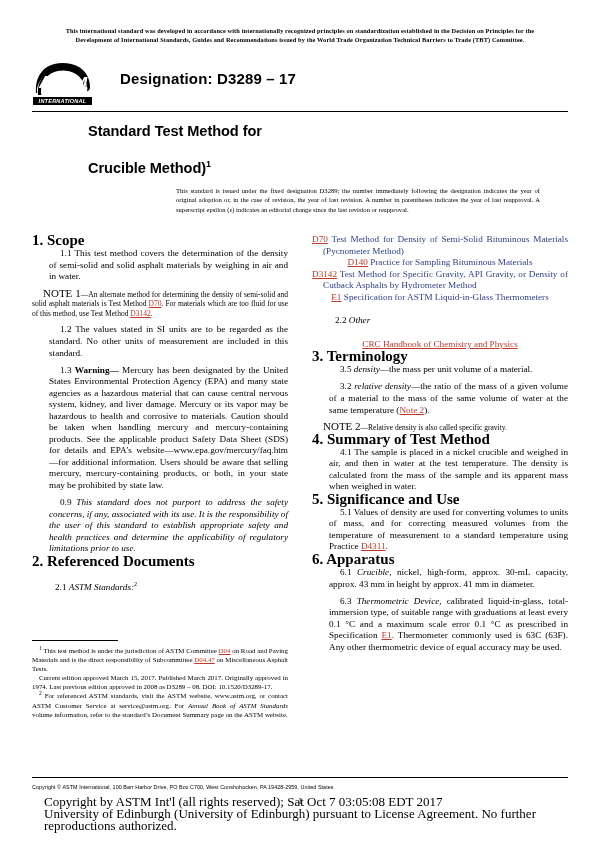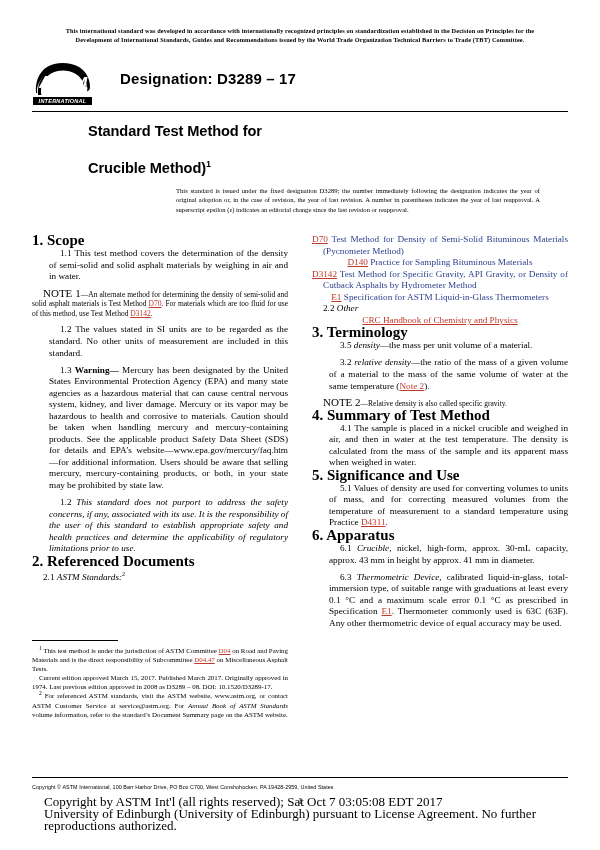--- a/index.html
+++ b/index.html
@@ -156,21 +156,21 @@
   }
   .refline {
     margin: 0;
     padding-left: 11px;
     text-indent: -11px;
     text-align: justify;
   }
   .refline.nojust { text-align: center; }
   .subsect {
     text-indent: 11px;
-    margin: 0;
+    margin: 12px;
     font-family: Liberation Serif, serif;
   }
 
   
   .footnotes {
     position: absolute;
     left: 32px;
     top: 640px;
     width: 256px;
     font-size: 6.9px;
@@ -272,21 +272,21 @@
     <p class="para">1.1 This test method covers the determination of the density of semi-solid and solid asphalt materials by weighing in air and in water.</p>
 
     <p class="note">
       <span class="nlabel">NOTE 1</span><span>—An alternate method for determining the density of semi-solid and solid asphalt materials is Test Method </span><span class="ref">D70</span><span>. For materials which are too fluid for use of this method, use Test Method </span><span class="ref">D3142</span><span>.</span>
     </p>
 
     <p class="para" style="margin-top:6px">1.2 The values stated in SI units are to be regarded as the standard. No other units of measurement are included in this standard.</p>
 
     <p class="para"><span>1.3 </span><span class="bold">Warning—</span><span> Mercury has been designated by the United States Environmental Protection Agency (EPA) and many state agencies as a hazardous material that can cause central nervous system, kidney, and liver damage. Mercury or its vapor may be hazardous to health and corrosive to materials. Caution should be taken when handling mercury and mercury-containing products. See the applicable product Safety Data Sheet (SDS) for details and EPA’s website—www.epa.gov/mercury/faq.htm—for additional information. Users should be aware that selling mercury, mercury-containing products, or both, in your state may be prohibited by state law.</span></p>
 
-    <p class="para"><span>1.2 </span><span class="ital">This standard does not purport to address the safety concerns, if any, associated with its use. It is the responsibility of the user of this standard to establish appropriate safety and health practices and determine the applicability of regulatory limitations prior to use.</span></p>
+    <p class="para"><span>0.9 </span><span class="ital">This standard does not purport to address the safety concerns, if any, associated with its use. It is the responsibility of the user of this standard to establish appropriate safety and health practices and determine the applicability of regulatory limitations prior to use.</span></p>
 
     <h2 class="sect sp-before">2.  Referenced Documents</h2>
 
     <p class="subsect"><span>2.1 </span><span class="ital">ASTM Standards:</span><sup style="font-size:6px">2</sup></p>
 
   </div>
 
   <div class="col col-right">
 
     <div class="reflist" style="margin-top:0">

